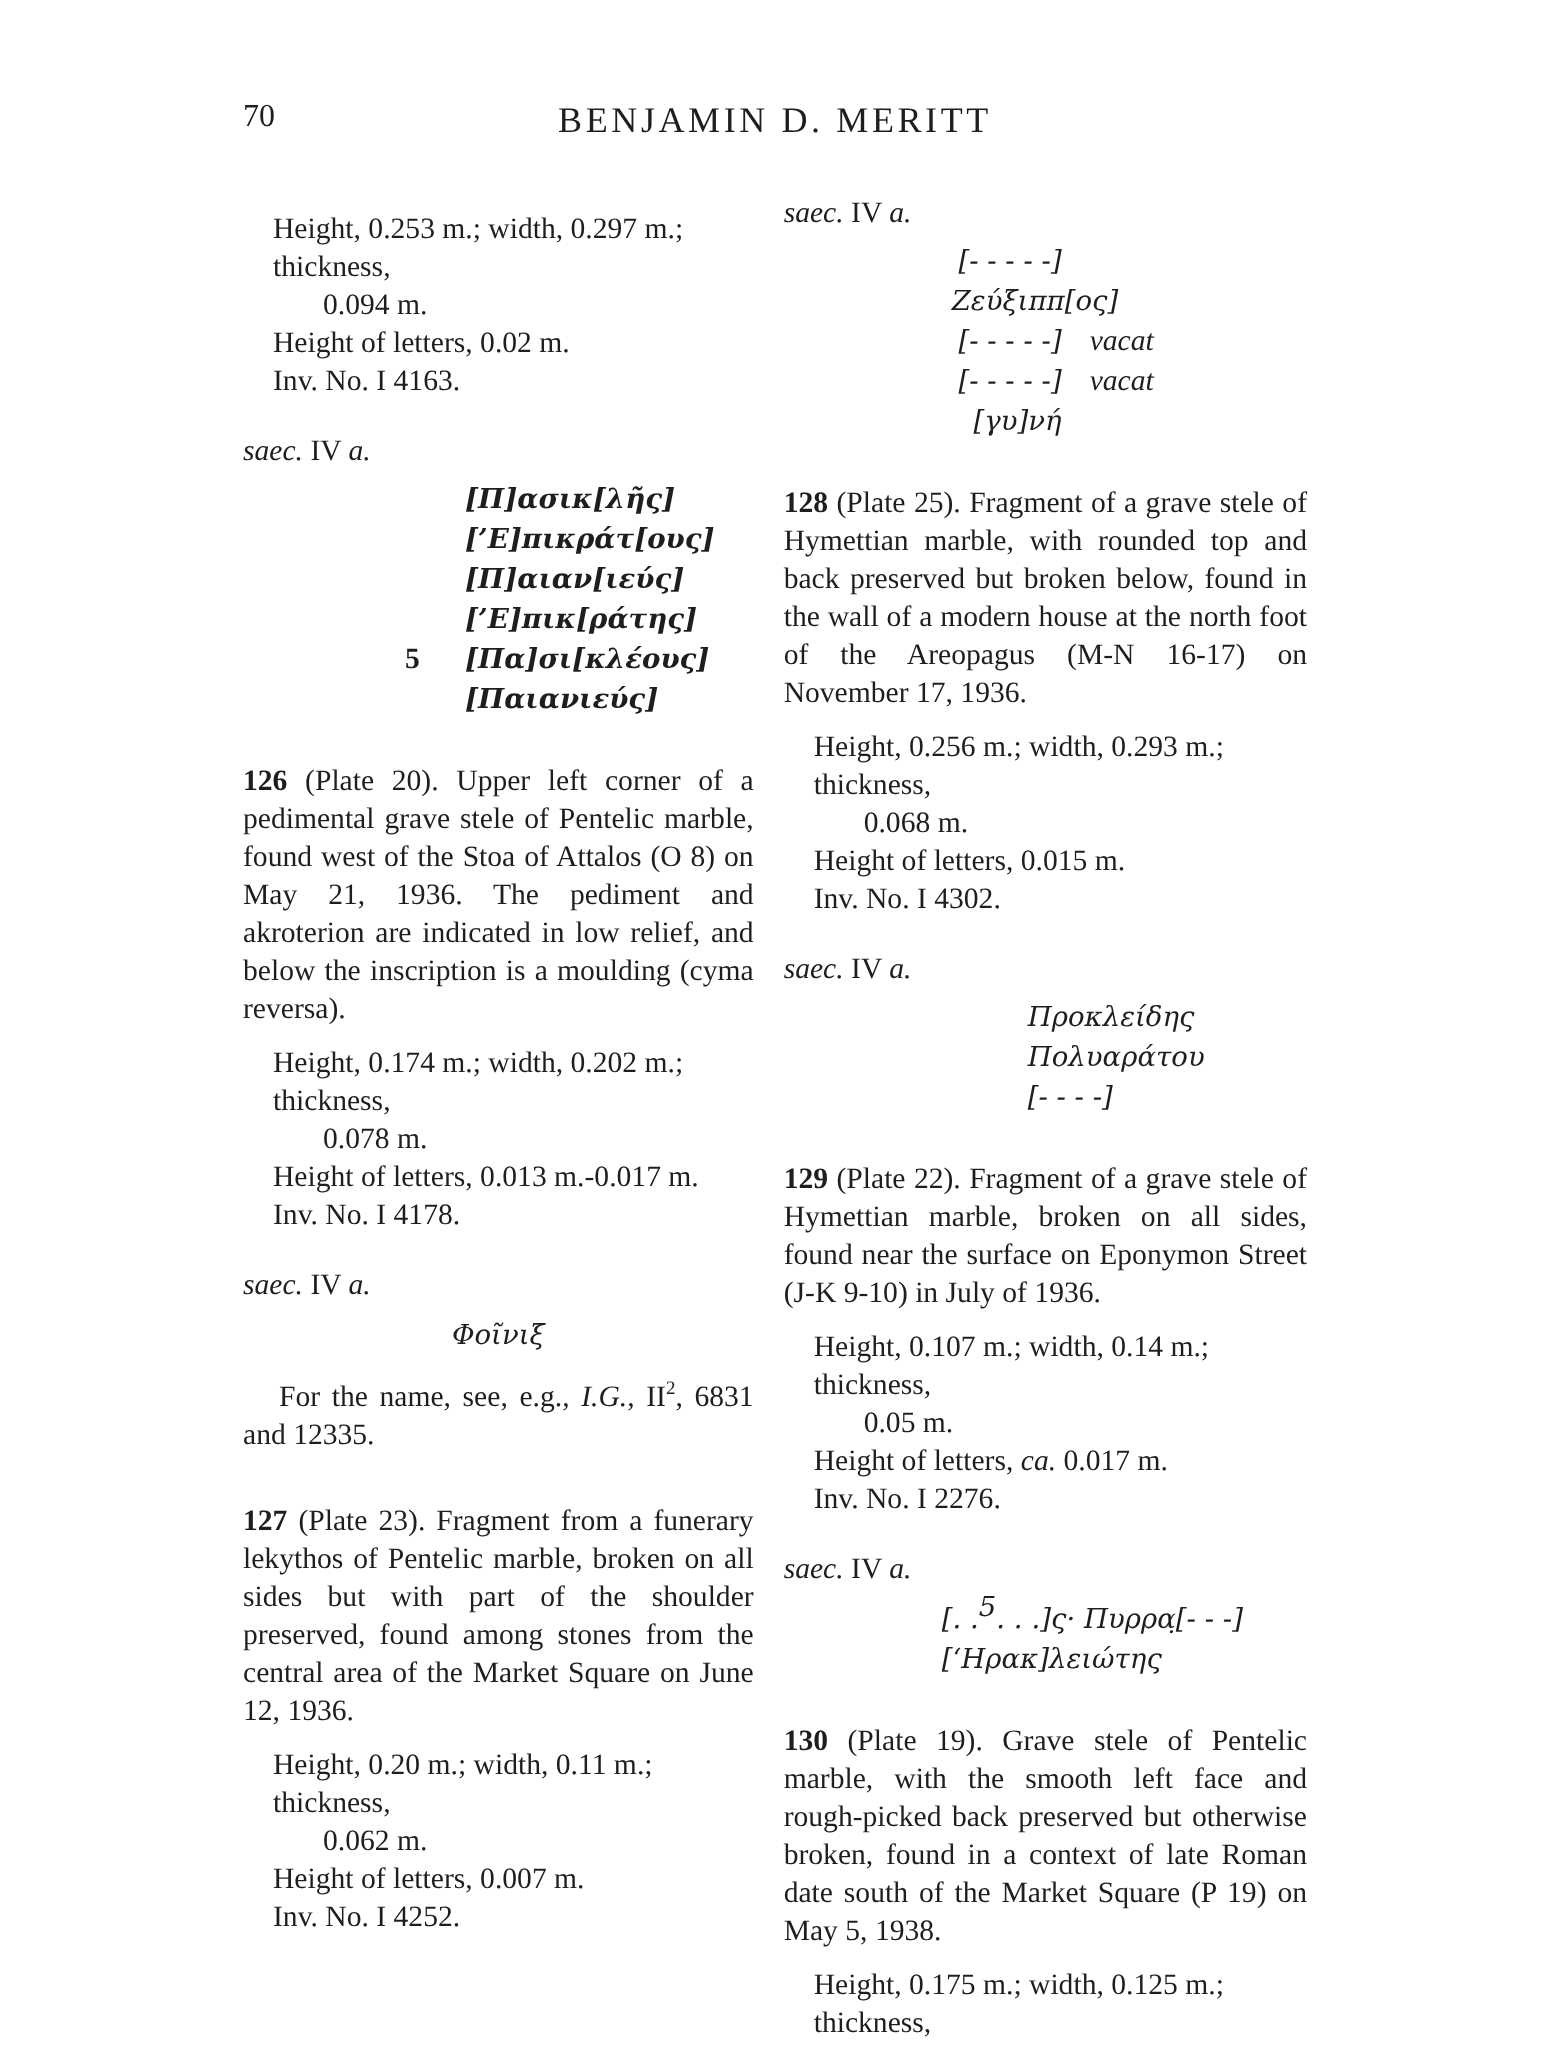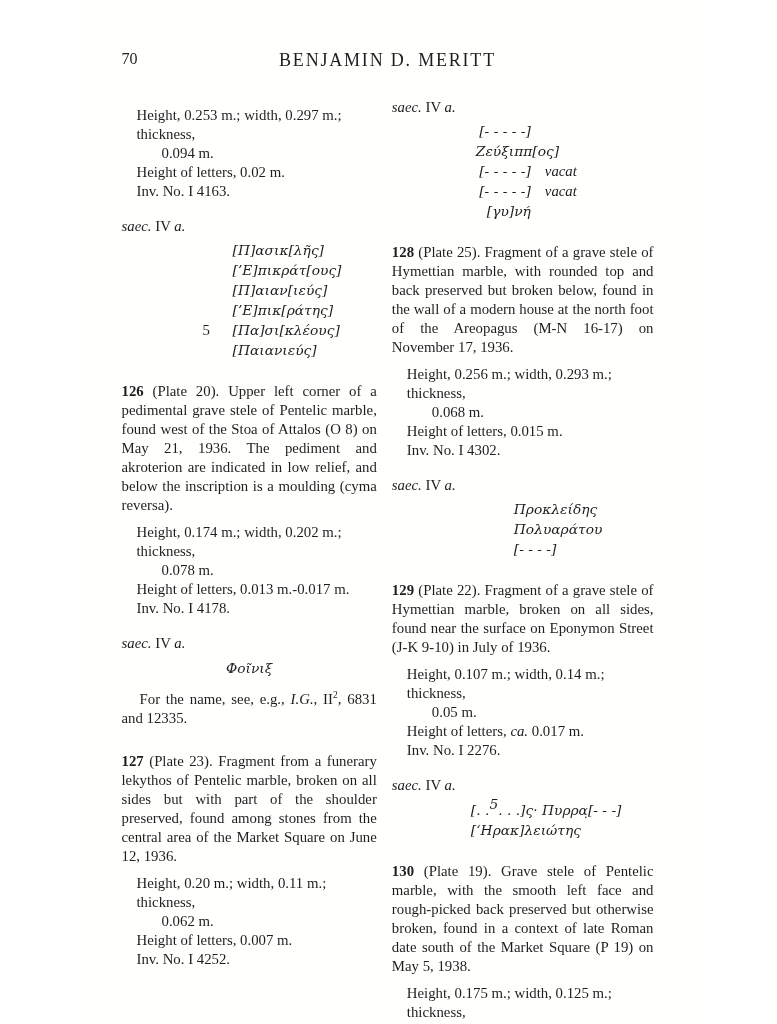--- a/index.html
+++ b/index.html
@@ -36,21 +36,21 @@
   .m  { padding-left:15px; text-align:left; }
   .m2 { padding-left:40px; text-align:left; }
 
   .saec { margin-top:16px; text-align:left; }
   .saec i, .it { font-style:italic; }
 
   .greek, .g { font-family:"DejaVu Serif", serif; font-style:italic; font-size:13.8px; }
   .latin-it { font-style:italic; }
 
   .insc { margin-top:4px; line-height:20px; }
-  .insc-center-125 { margin-left:111px; }
+  .insc-center-125 { margin-left:111px;font-weight:bold; }
   .g-line { position:relative; }
   .g-num {
     position:absolute; left:-30px; top:0;
     font-family:"Liberation Serif", serif; font-style:normal; font-size:14.8px;
   }
   .phoinix { margin-top:6px; text-align:center; }
   .note-para { margin-top:12px; text-align:justify; }
   .indent1 { text-indent:18px; }
   sup { font-size:9.5px; line-height:0; }
 

